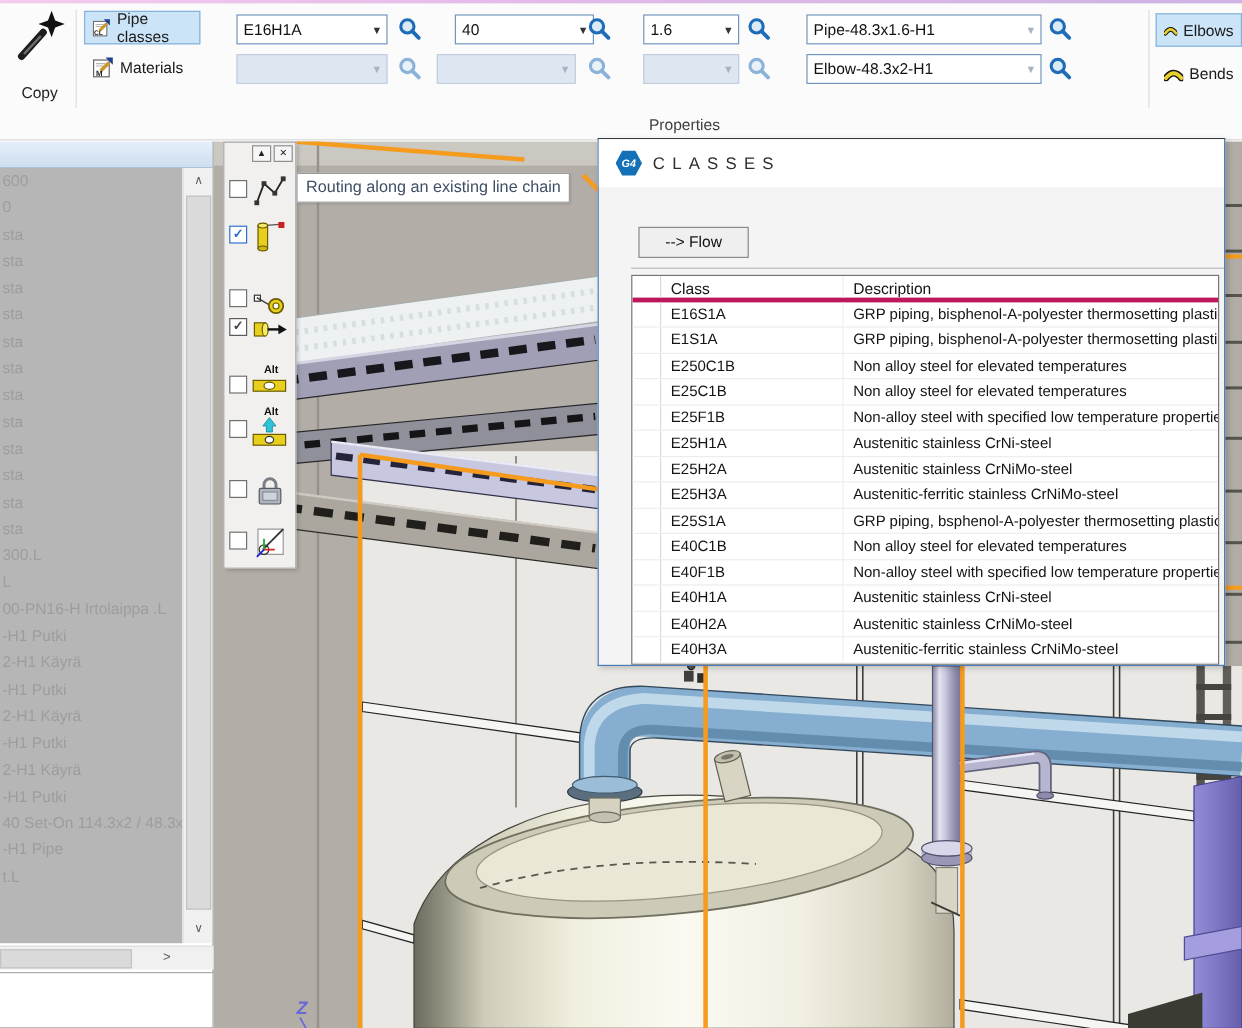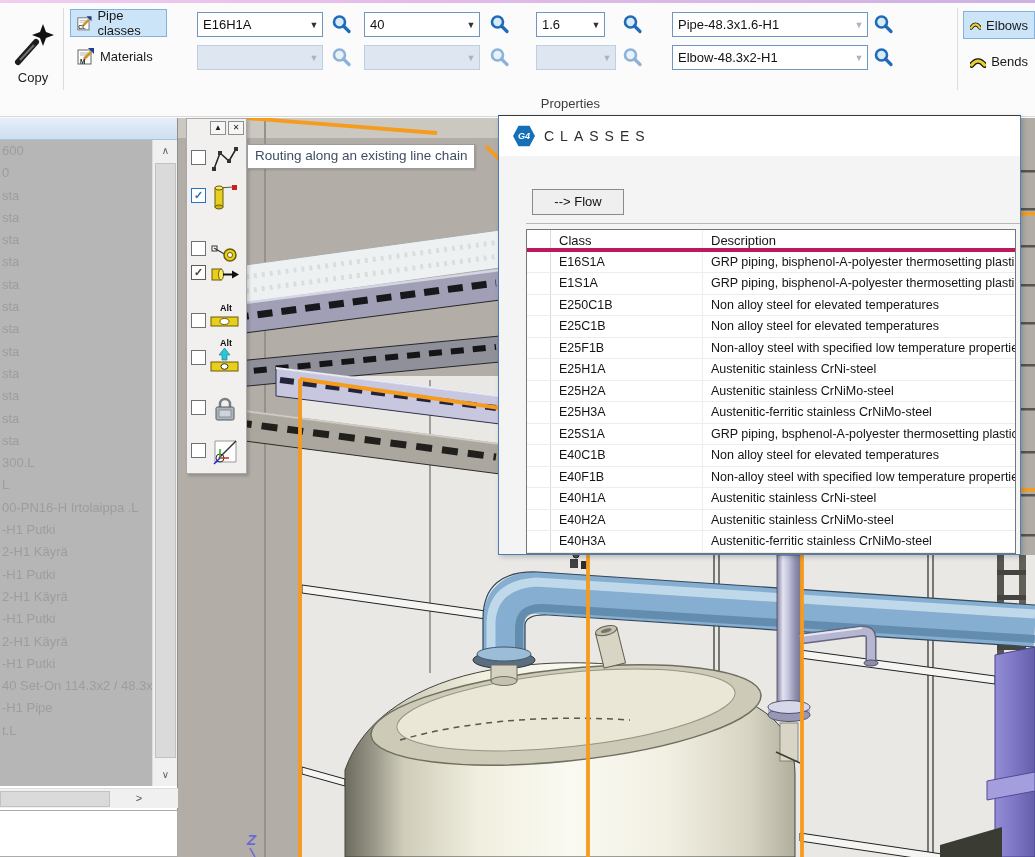--- a/index.html
+++ b/index.html
@@ -8,21 +8,21 @@
 
   
   .top-strip { position:absolute; left:0; top:0; width:1035px; height:3px;
     background:linear-gradient(90deg,#f2cdee,#e3bbe9 40%,#cdb2e3); }
 
   
   .ribbon { position:absolute; left:0; top:3px; width:1035px; height:114px; background:#fbfbfb;
     border-bottom:1px solid #d9d9d9; z-index:2; }
   .vsep { position:absolute; top:5px; height:82px; width:1px; background:#dcdcdc; }
   .copy-tool { position:absolute; left:6px; top:4px; width:54px; height:78px; display:flex;
-    flex-direction:column; align-items:center; justify-content:flex-end; cursor:default; }
+    flex-direction:column; align-items:center; justify-content:flex-start; cursor:default;gap:15px; }
   .copy-tool .lbl { font-size:13px; color:#222; margin-top:2px; }
   .rbtn { position:absolute; height:28px; display:flex; align-items:center; gap:5px;
     font-size:13px; color:#1a1a1a; padding:0 6px; border:1px solid transparent; }
   .rbtn.sel { background:#cce4f7; border-color:#84b2dd; }
   .combo { position:absolute; height:25px; background:#fff; border:1px solid #7096bd;
     display:flex; align-items:center; font-size:13px; color:#111; }
   .combo .ctext { flex:1; padding-left:5px; white-space:nowrap; overflow:hidden; }
   .combo .carrow { width:16px; text-align:center; font-size:9px; color:#333; }
   .combo .carrow.gray { color:#a9b4c1; }
   .combo.disabled { background:#dde6f1; border-color:#c0cedf; }
@@ -138,29 +138,29 @@
     </div>
 
     <div class="combo" style="left:197px;top:9px;width:126px">
       <span class="ctext">E16H1A</span>
       <span class="carrow">▼</span>
     </div>
     <svg class="mag" style="left:331px;top:11px" viewBox="0 0 21 21">
       <circle cx="8.5" cy="8" r="5.5" fill="#d9ebf9" stroke="#1e6bb8" stroke-width="2.6"></circle>
       <line x1="12.5" y1="12" x2="18" y2="17.5" stroke="#1e6bb8" stroke-width="3.2" stroke-linecap="round"></line>
     </svg>
-    <div class="combo" style="left:364px;top:9px;width:116px">
+    <div class="combo" style="left:379px;top:9px;width:116px">
       <span class="ctext">40</span>
       <span class="carrow">▼</span>
     </div>
     <svg class="mag" style="left:489px;top:11px" viewBox="0 0 21 21">
       <circle cx="8.5" cy="8" r="5.5" fill="#d9ebf9" stroke="#1e6bb8" stroke-width="2.6"></circle>
       <line x1="12.5" y1="12" x2="18" y2="17.5" stroke="#1e6bb8" stroke-width="3.2" stroke-linecap="round"></line>
     </svg>
-    <div class="combo" style="left:536px;top:9px;width:69px">
+    <div class="combo" style="left:536px;top:9px;width:80px">
       <span class="ctext">1.6</span>
       <span class="carrow">▼</span>
     </div>
     <svg class="mag" style="left:622px;top:11px" viewBox="0 0 21 21">
       <circle cx="8.5" cy="8" r="5.5" fill="#d9ebf9" stroke="#1e6bb8" stroke-width="2.6"></circle>
       <line x1="12.5" y1="12" x2="18" y2="17.5" stroke="#1e6bb8" stroke-width="3.2" stroke-linecap="round"></line>
     </svg>
     <div class="combo" style="left:672px;top:9px;width:196px">
       <span class="ctext">Pipe-48.3x1.6-H1</span>
       <span class="carrow gray">▼</span>

